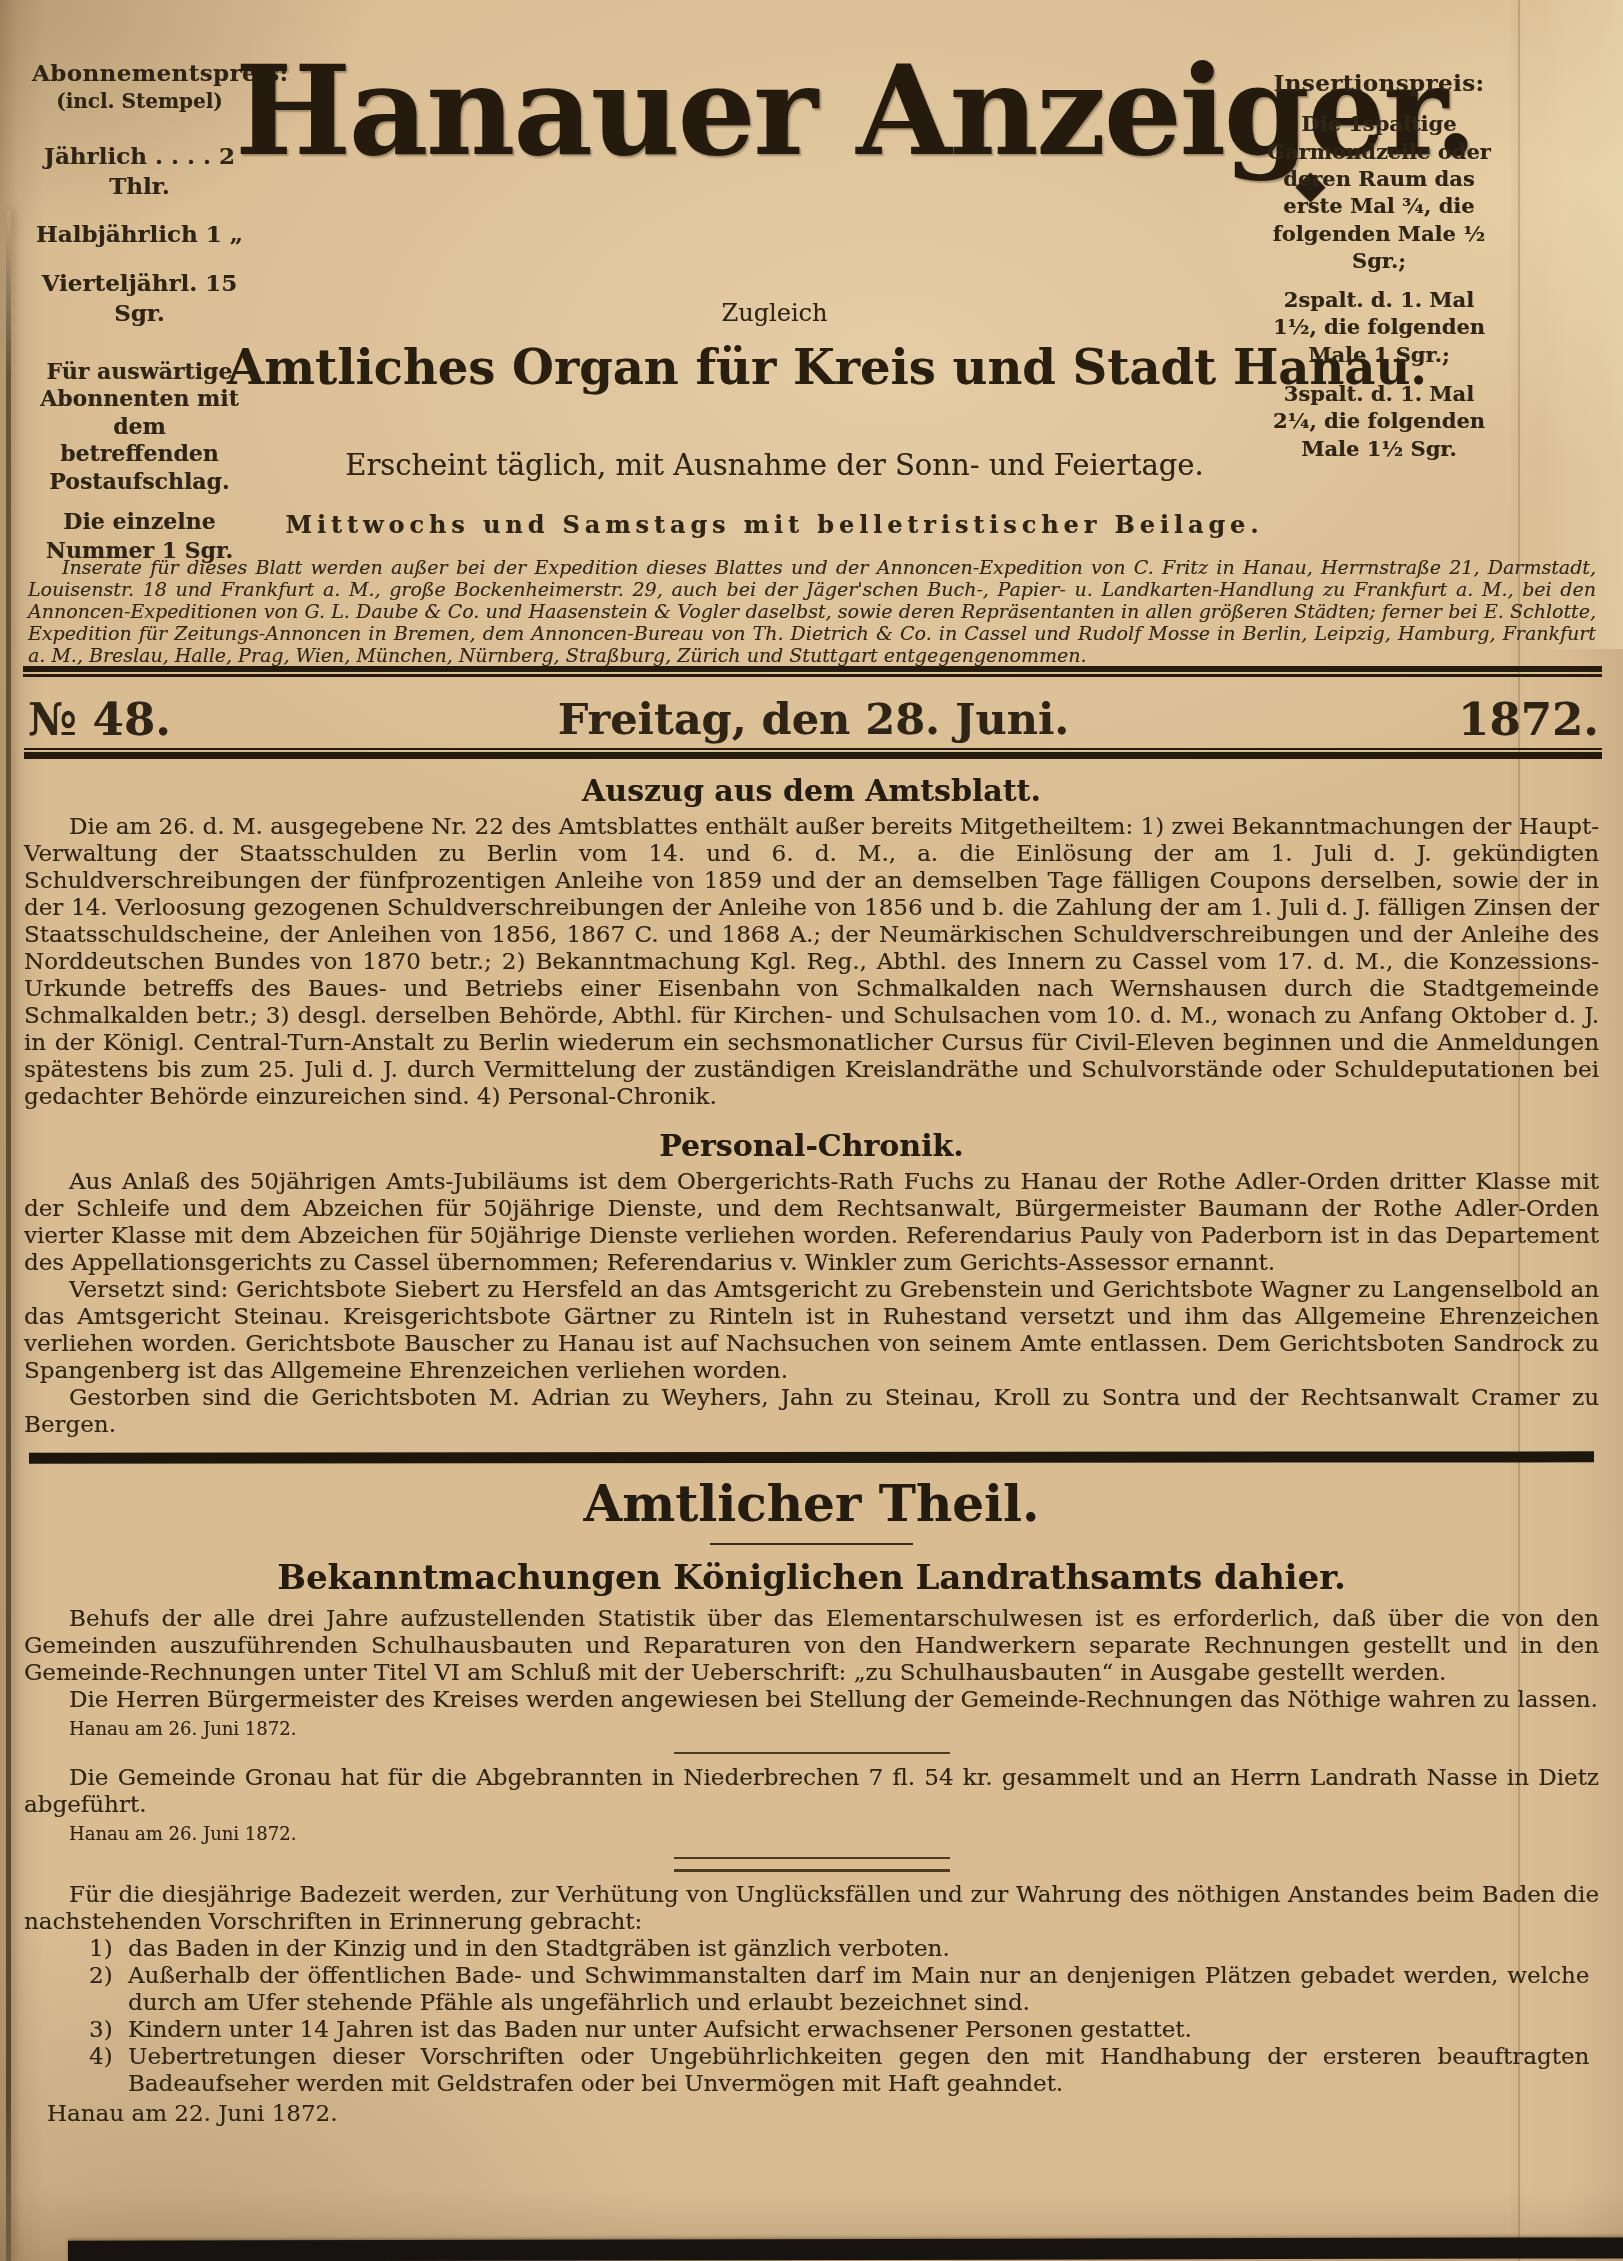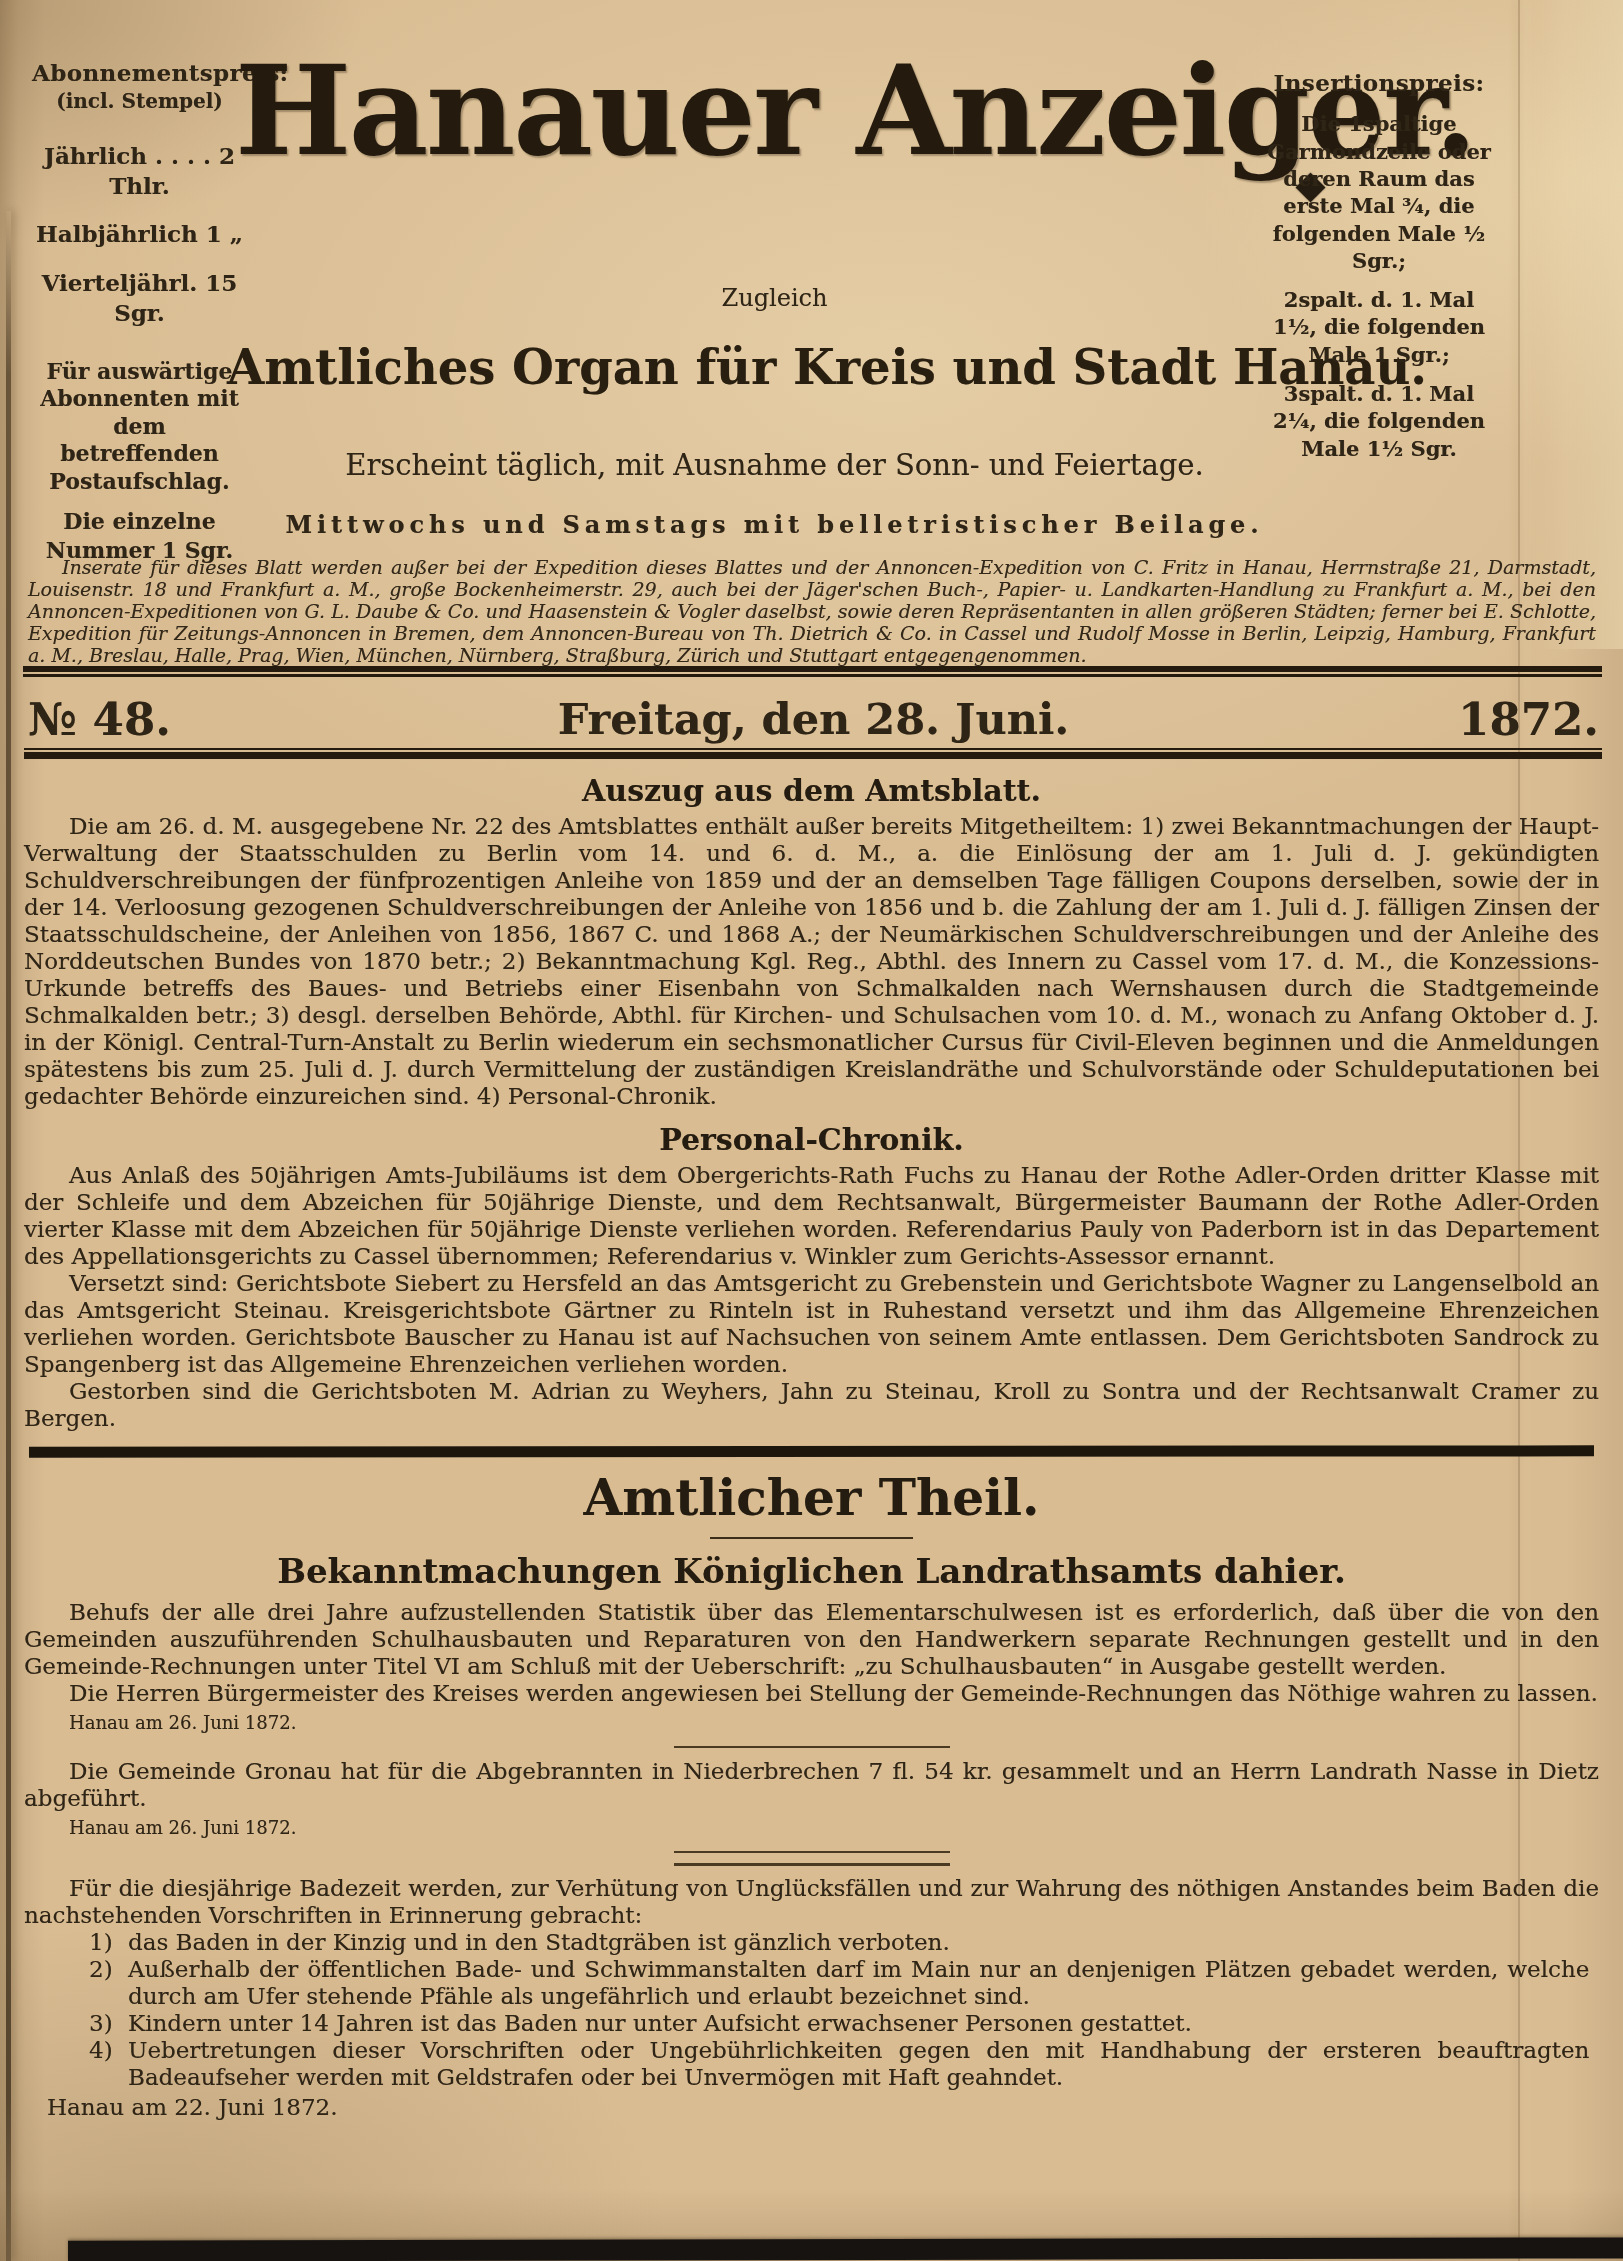--- a/index.html
+++ b/index.html
@@ -50,39 +50,39 @@
   .price-box.right{left:1266px;top:68px;width:226px;font-size:21px;}
   .price-heading{font-size:23px;letter-spacing:0.4px;}
   .price-sub{font-weight:bold;font-size:20px;margin-bottom:26px;}
   .price-line{margin-top:18px;font-size:23px;}
   .price-note{margin-top:29px;line-height:1.25;}
   .price-block{margin-top:12px;line-height:1.3;}
   .title{position:absolute;left:235px;top:39px;width:1079px;text-align:center;
     font-size:123px;font-weight:bold;white-space:nowrap;letter-spacing:-2.4px;
     font-family:"DejaVu Serif","Liberation Serif",serif;color:#241b0e;
     text-shadow:1.6px 1.6px 1.6px rgba(58,42,22,0.35);}
-  .zugleich{position:absolute;left:243px;top:284px;width:1063px;text-align:center;font-size:24px;}
+  .zugleich{position:absolute;left:243px;top:299px;width:1063px;text-align:center;font-size:24px;}
   .organ{position:absolute;left:227px;top:339px;width:1096px;text-align:center;
     font-size:48px;font-weight:bold;white-space:nowrap;color:#281f10;}
   .erscheint{position:absolute;left:243px;top:448px;width:1063px;text-align:center;font-size:29px;}
   .beilage{position:absolute;left:243px;top:510px;width:1063px;text-align:center;
     font-size:24px;font-weight:bold;letter-spacing:4.9px;}
   .inserate{position:absolute;left:28px;top:537px;width:1568px;
     font-size:19px;line-height:22px;text-align:justify;text-indent:34px;color:#32281a;font-style:italic;}
   
   .dateline{position:absolute;left:28px;right:24px;top:692px;height:54px;
     display:flex;justify-content:space-between;align-items:center;font-weight:bold;}
   .issue-no{font-size:45px;}
   .date-center{font-size:43px;position:absolute;left:0;right:0;text-align:center;}
   .year{font-size:45px;}
   
   .main{position:absolute;left:24px;top:773px;width:1575px;}
   .sec-heading{text-align:center;font-size:30px;font-weight:bold;color:#241c10;margin:0 0 4.9px 0;}
   .body-par{font-size:23px;line-height:27px;text-align:justify;text-indent:45px;margin:0;}
-  .mt{margin-top:12px;}
+  .mt{margin-top:18px;}
   .big-heading{text-align:center;font-size:50px;font-weight:bold;color:#241c10;margin:11.4px 0 0 0;}
   .sub-heading{text-align:center;font-size:34px;font-weight:bold;color:#241c10;margin:0 0 8px 0;}
   .ann-date{font-size:18px;line-height:27px;text-indent:45px;margin:2.4px 0 0 0;}
   .rules-list{margin:0;padding:0;}
   .rule-row{display:flex;font-size:23px;line-height:27px;padding-left:65px;}
   .rule-num{flex:0 0 39px;}
   .rule-text{flex:1;text-align:justify;padding-right:9.7px;}
   .final-date{font-size:23px;line-height:27px;margin:3.2px 0 0 0;text-indent:23px;}
 </style>
 </head>

